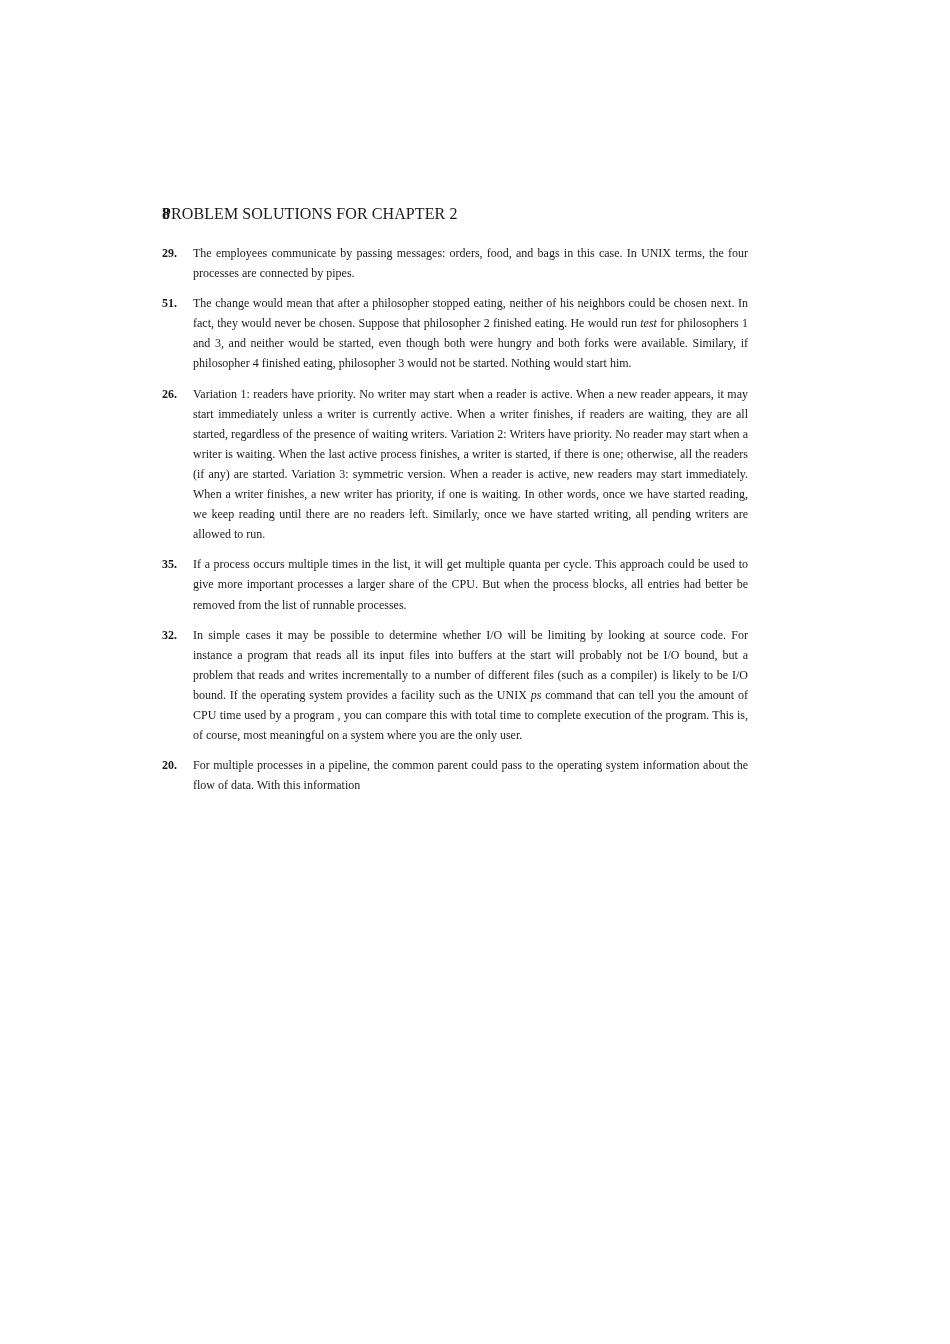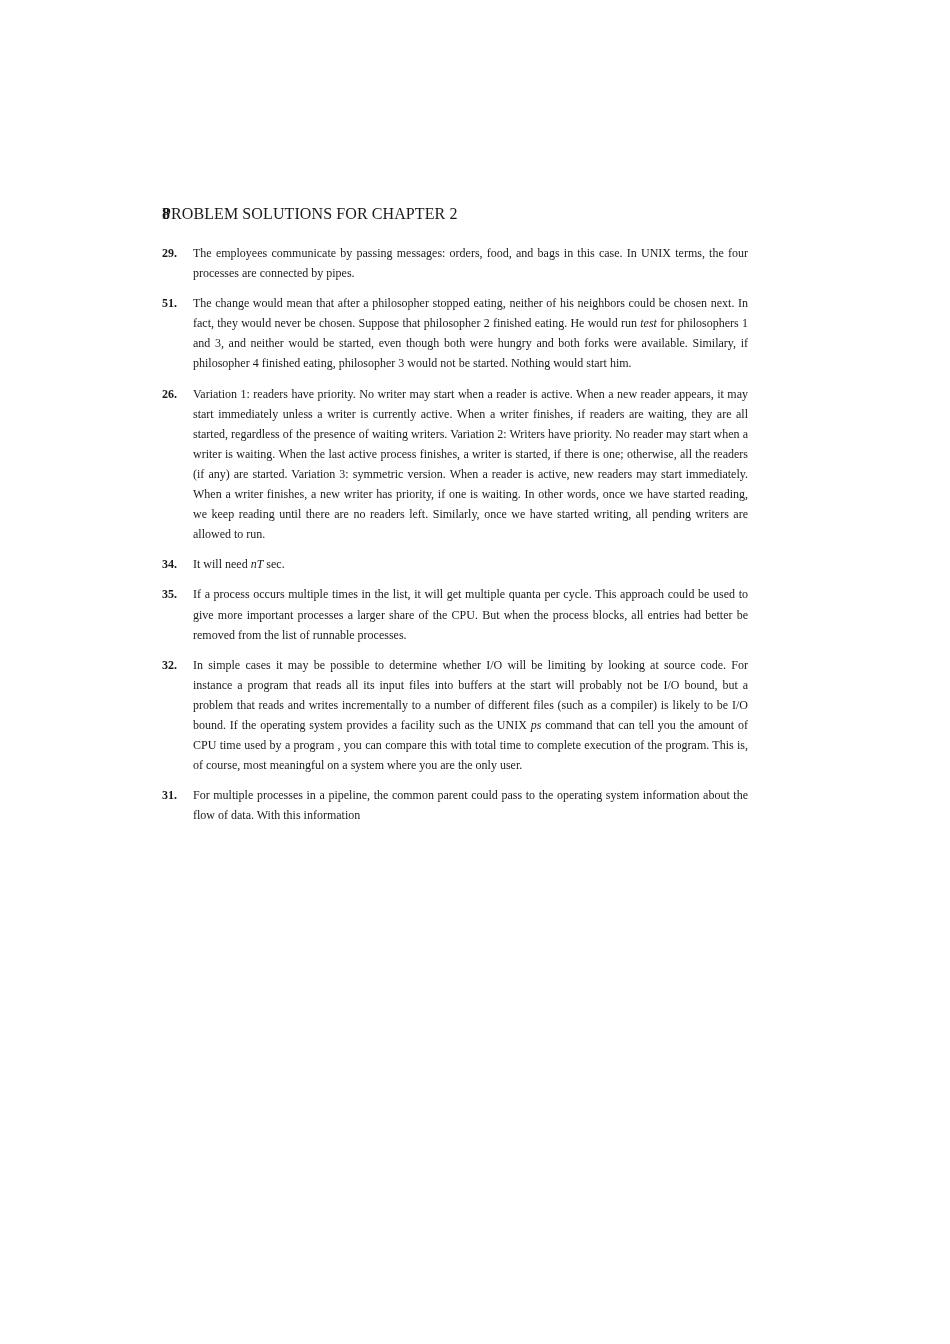--- a/index.html
+++ b/index.html
@@ -81,28 +81,24 @@
     </div>
     <div class="solution">
       <span class="solution-number">51.</span>
       <span class="solution-text"><span>The change would mean that after a philosopher stopped eating, neither of his neighbors could be chosen next.  In fact, they would never be chosen.  Sup­pose that philosopher 2 finished eating.  He would run </span><em>test</em><span> for philosophers 1 and 3, and neither would be started, even though both were hungry and both forks were available.  Similary, if philosopher 4 finished eating, philosopher 3 would not be started.  Nothing would start him.</span></span>
     </div>
     <div class="solution">
       <span class="solution-number">26.</span>
       <span class="solution-text"><span>Variation 1: readers have priority.  No writer may start when a reader is active. When a new reader appears, it may start immediately unless a writer is currently active.  When a writer finishes, if readers are waiting, they are all started, regardless of the presence of waiting writers.  Variation 2: Writers have priority.  No reader may start when a writer is waiting.  When the last active process finishes, a writer is started, if there is one; otherwise, all the readers (if any) are started.  Variation 3: symmetric version.  When a reader is active, new readers may start immediately.  When a writer finishes, a new writer has priority, if one is waiting.  In other words, once we have started reading, we keep reading until there are no readers left.  Similarly, once we have started writing, all pending writers are allowed to run.</span></span>
     </div>
     <div class="solution">
-      <span class="solution-number">34.</span>
-      <span class="solution-text"><span>It will need </span><em>nT</em><span> sec.</span></span>
-    </div>
-    <div class="solution">
       <span class="solution-number">35.</span>
       <span class="solution-text"><span>If a process occurs multiple times in the list, it will get multiple quanta per cycle.  This approach could be used to give more important processes a larger share of the CPU.  But when the process blocks, all entries had better be removed from the list of runnable processes.</span></span>
     </div>
     <div class="solution">
       <span class="solution-number">32.</span>
       <span class="solution-text"><span>In simple cases it may be possible to determine whether I/O will be limiting by looking at source code. For instance a program that reads all its input files into buffers at the start will probably not be I/O bound, but a problem that reads and writes incrementally to a number of different files (such as a com­piler) is likely to be I/O bound. If the operating system provides a facility such as the UNIX </span><em>ps</em><span> command that can tell you the amount of CPU time used by a program , you can compare this with total time to complete execution of the program. This is, of course, most meaningful on a system where you are the only user.</span></span>
     </div>
     <div class="solution">
-      <span class="solution-number">31.</span>
+      <span class="solution-number">20.</span>
       <span class="solution-text"><span>For multiple processes in a pipeline, the common parent could pass to the operating system information about the flow of data. With this information</span></span>
     </div>
   </div>
 
 </body></html>

